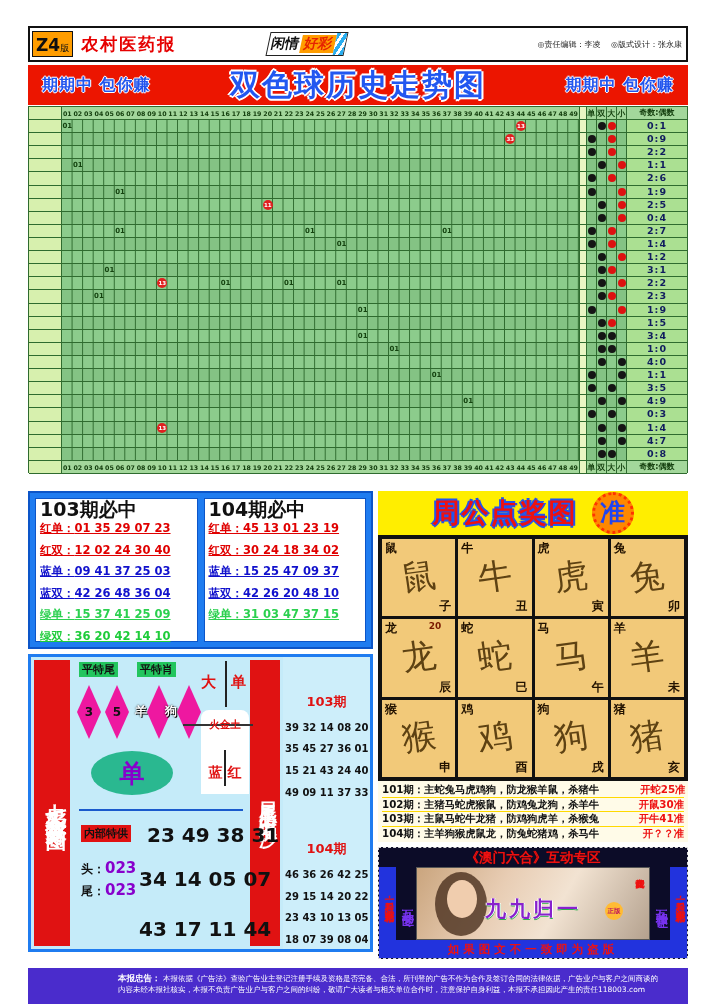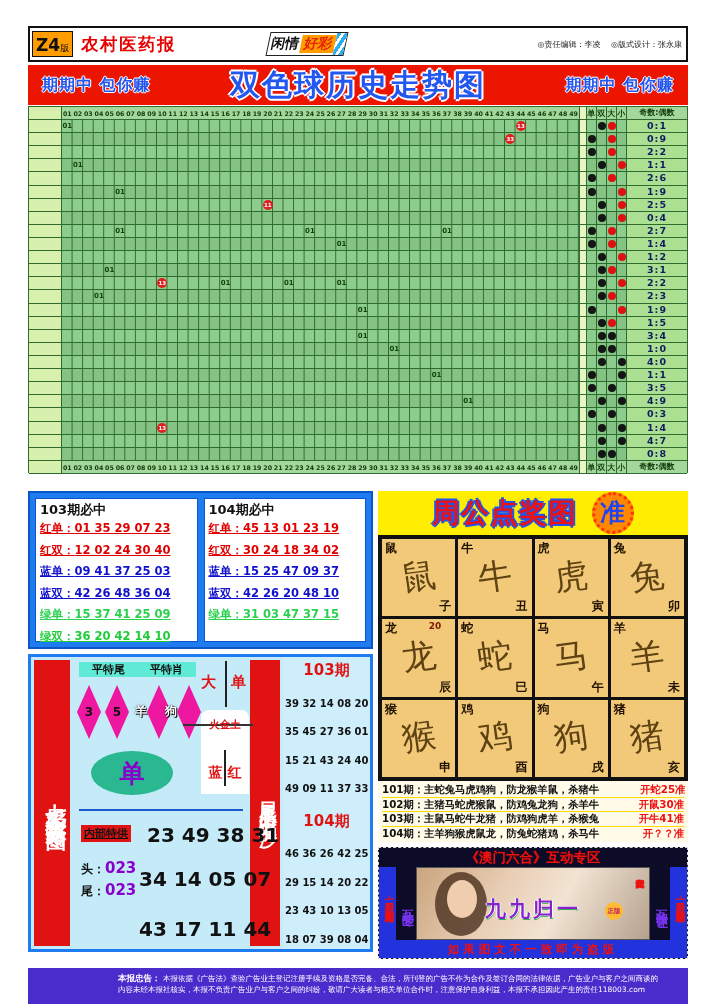--- a/index.html
+++ b/index.html
@@ -53,55 +53,55 @@
   .dot.red{background:#dd1111;}
 
   
   .mid{display:flex;gap:5px;margin-top:18px;align-items:flex-start;}
   .left-col{width:345px;flex:none;}
   .right-col{width:310px;flex:none;}
 
   
   .bizhong{background:#1f7cf0;border:2px solid #0c55c8;height:158px;box-sizing:border-box;display:flex;gap:6px;padding:5px;}
   .bz-box{flex:1;background:#fff;border:1px solid #0c55c8;padding:2px 4px;box-sizing:border-box;}
-  .bz-title{font-size:13px;font-weight:bold;color:#111;line-height:17px;}
+  .bz-title{font-size:19px;font-weight:bold;color:#111;line-height:17px;}
   .bz-line{font-size:11.5px;font-weight:bold;line-height:21.5px;white-space:nowrap;letter-spacing:0;text-decoration:underline;}
   .bz-red{color:#e00000;}.bz-blue{color:#1111cc;}.bz-green{color:#1ecc3a;}.bz-green2{color:#2bd04f;}
 
   
   .qxc{position:relative;margin-top:5px;height:298px;background:#c5ebf9;border:3px solid #1f7cf0;box-sizing:border-box;}
   .vband{position:absolute;top:3px;bottom:3px;background:#e01212;color:#fff;font-weight:bold;
          writing-mode:vertical-rl;text-orientation:upright;text-align:center;letter-spacing:4px;}
   .vband.l{left:3px;width:36px;font-size:21px;}
   .vband.r{left:219px;width:30px;font-size:18px;}
   .qxc-mid{position:absolute;left:42px;top:0;width:176px;height:292px;}
-  .ptlbl{position:absolute;top:5px;height:15px;background:#5eead4;color:#111;font-size:11px;font-weight:bold;line-height:15px;padding:0 13px;}
+  .ptlbl{position:absolute;top:5px;height:15px;background:#22c55e;color:#111;font-size:11px;font-weight:bold;line-height:15px;padding:0 3px;}
   .dia{position:absolute;width:24px;height:54px;background:#ee18a0;
        clip-path:polygon(50% 0,100% 50%,50% 100%,0 50%);text-align:center;}
   .dia span{position:absolute;left:0;right:0;top:20px;font-size:12px;font-weight:bold;color:#111;}
   .zchar{position:absolute;font-size:12px;font-weight:bold;color:#fff;text-shadow:0 0 2px #000,1px 1px 0 #000;}
   .cross-v{position:absolute;left:152px;top:4px;width:2px;height:46px;background:#222;}
   .cross-da{position:absolute;left:128px;top:16px;font-size:15px;font-weight:bold;color:#e01212;}
   .cross-dan{position:absolute;left:158px;top:16px;font-size:15px;font-weight:bold;color:#e01212;}
   .wbox{position:absolute;left:128px;top:53px;width:48px;height:84px;background:#fff;border-radius:8px 8px 0 0;}
   .hjt{position:absolute;left:0;right:0;top:8px;text-align:center;font-size:10.5px;font-weight:bold;color:#e01212;}
   .hjt-line{position:absolute;top:14px;left:-18px;right:-4px;height:1.5px;background:#333;z-index:-0;}
   .lh{position:absolute;left:0;right:0;top:54px;text-align:center;font-size:14px;font-weight:bold;color:#e01212;}
   .lh-v{position:absolute;left:23px;top:40px;width:2px;height:36px;background:#222;}
   .gell{position:absolute;left:18px;top:94px;width:82px;height:44px;background:#2ab890;border-radius:50%;
         display:flex;align-items:center;justify-content:center;}
   .gell span{font-size:25px;font-weight:bold;color:#8800cc;}
   .qdiv{position:absolute;left:6px;top:152px;width:164px;height:2px;background:#1a5acc;}
-  .neibu{position:absolute;left:8px;top:168px;background:#e01212;color:#111;font-size:11px;font-weight:bold;padding:1px 3px;text-decoration:underline;}
+  .neibu{position:absolute;left:8px;top:168px;background:#e01212;color:#111;font-size:11px;font-weight:bold;padding:1px 3px;}
   .bignum{position:absolute;font-size:20px;font-weight:bold;color:#111;letter-spacing:0;white-space:nowrap;}
   .tw{position:absolute;font-size:12px;font-weight:bold;color:#111;}
   .tw b{color:#8800cc;font-size:15px;}
   .numcol{position:absolute;left:252px;top:0;right:0;bottom:0;background:#cdeefa;padding:4px 2px;box-sizing:border-box;
           display:flex;flex-direction:column;justify-content:space-between;}
-  .nc-issue{color:#e01212;font-size:15px;font-weight:bold;text-align:center;}
+  .nc-issue{color:#e01212;font-size:13px;font-weight:bold;text-align:center;margin-top:32px;}
   .nc-row{color:#111;font-size:10px;font-weight:bold;text-align:center;white-space:nowrap;letter-spacing:0;}
 
   
   .zhougong{background:#111;height:351px;box-sizing:border-box;display:flex;flex-direction:column;}
   .zg-header{height:44px;background:#ffee00;display:flex;align-items:center;justify-content:center;gap:14px;flex:none;}
   .zg-title{font-size:27px;font-weight:bold;color:#ee1111;letter-spacing:2px;
             text-shadow:-2px 0 #2255ee,2px 0 #2255ee,0 -2px #2255ee,0 2px #2255ee;}
   .zg-badge{width:42px;height:42px;border-radius:50%;background:#ff8800;border:3px dotted #ff3300;box-sizing:border-box;
             color:#2244ee;font-size:25px;font-weight:bold;text-align:center;line-height:36px;}
   .zg-grid{flex:1;display:grid;grid-template-columns:repeat(4,1fr);grid-template-rows:repeat(3,1fr);

